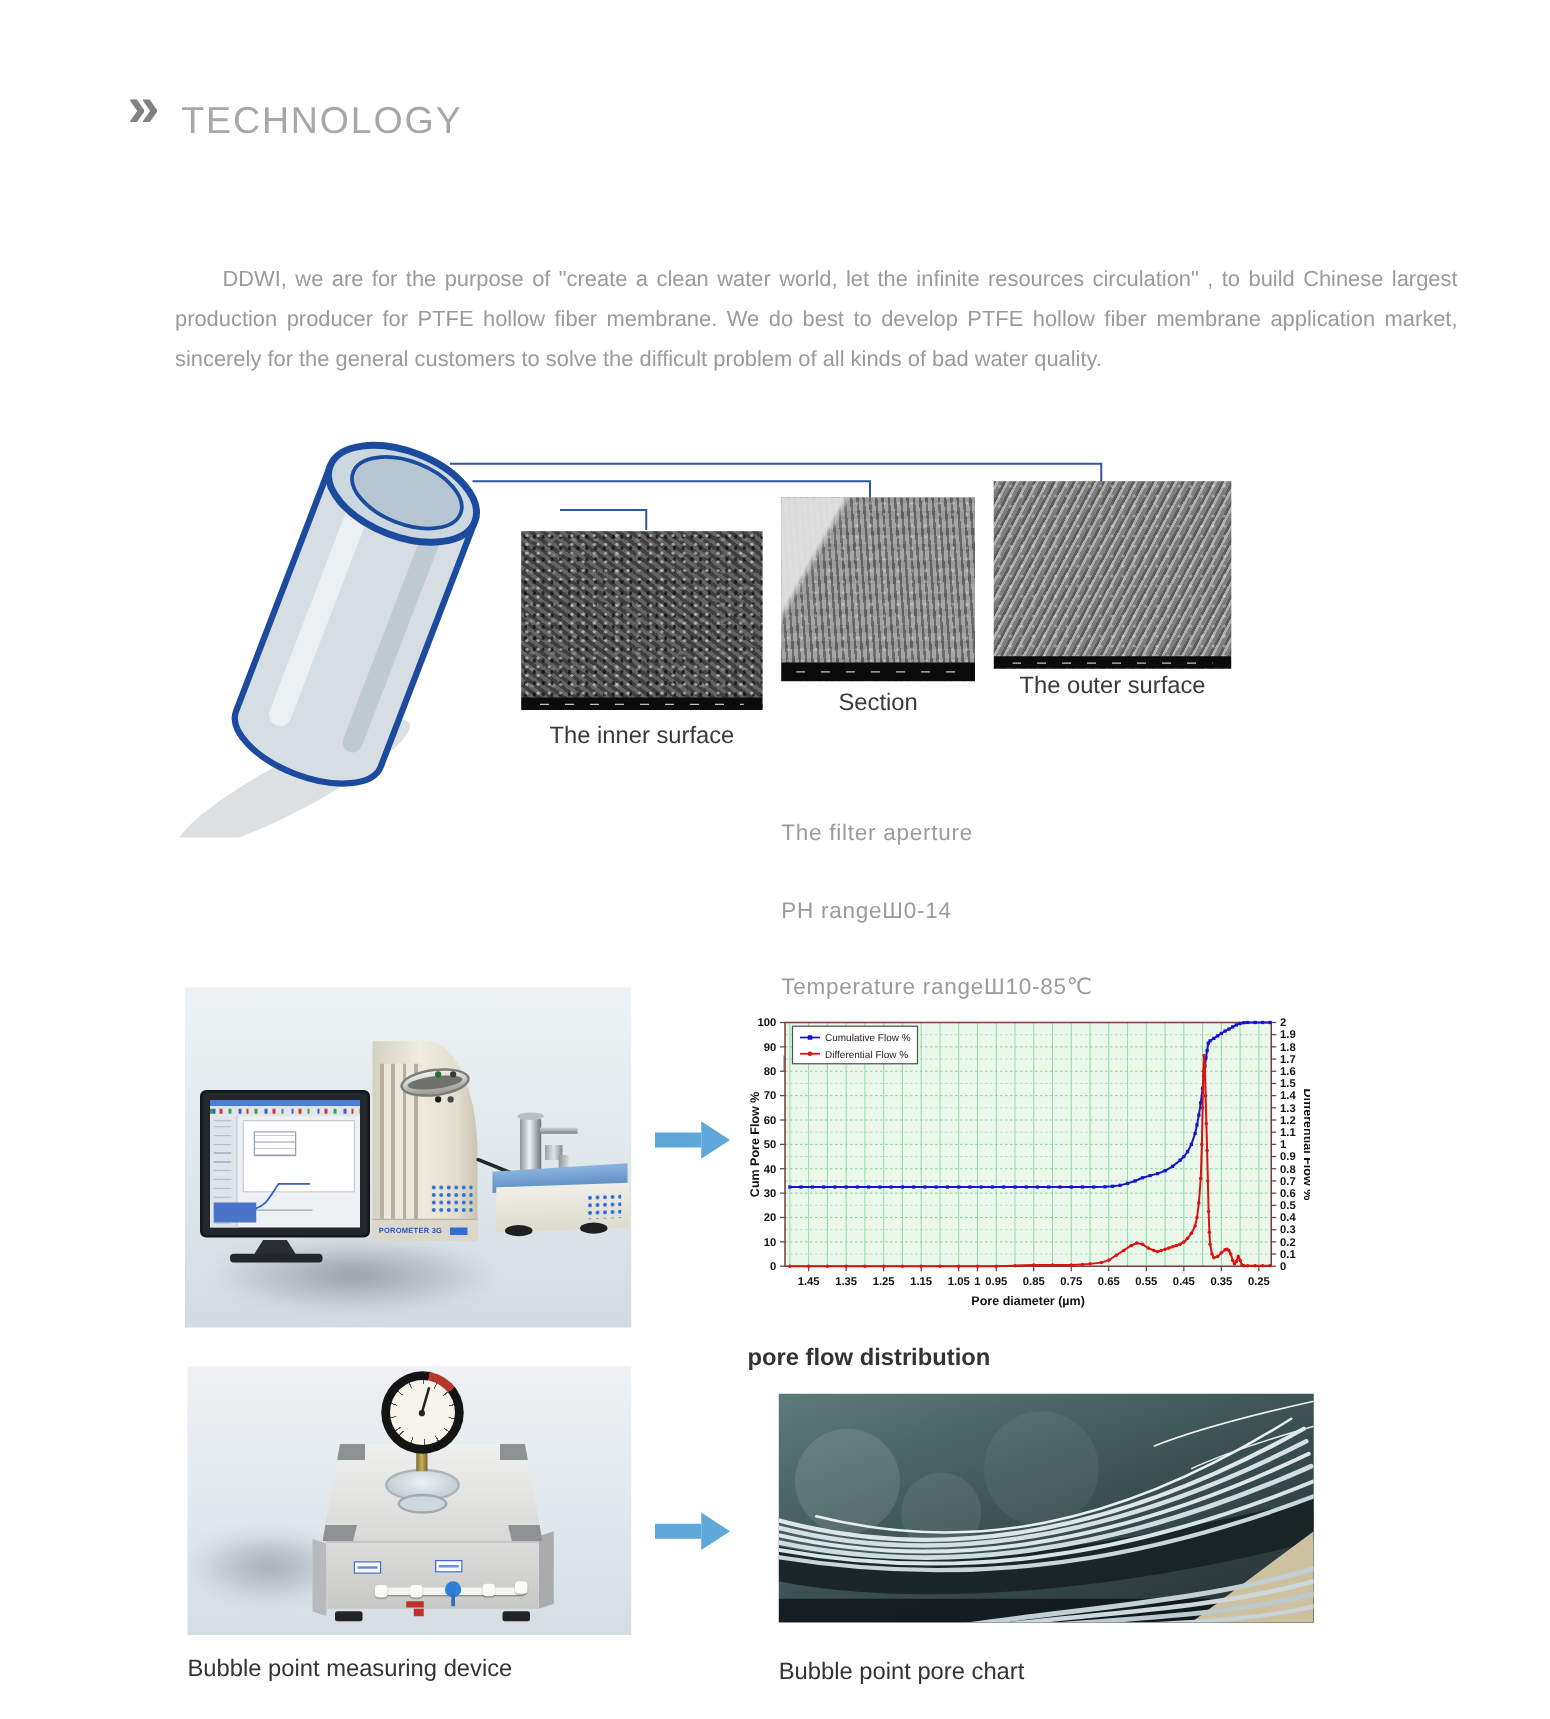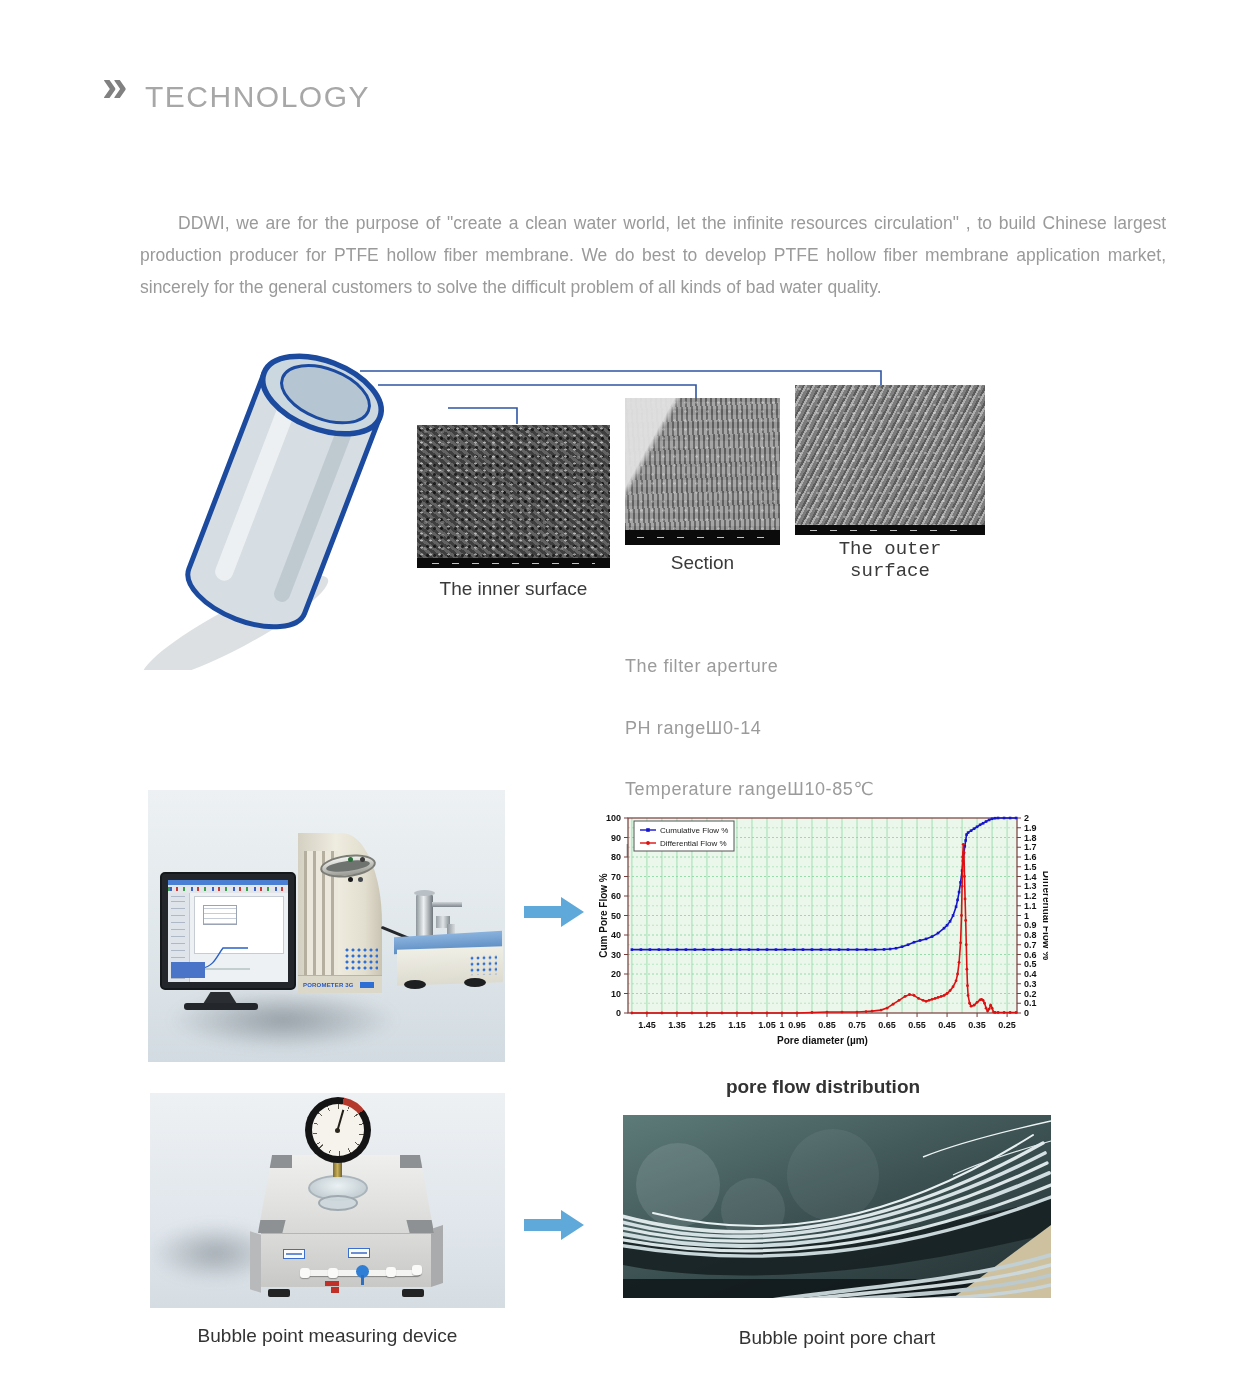--- a/index.html
+++ b/index.html
@@ -40,21 +40,21 @@
     background-size:auto, 11px 9px, auto, auto; }
   #sem-outer { left:795px; top:385px; width:190px; height:150px; background-color:#969696;
     background-image:
       radial-gradient(rgba(255,255,255,.35) 1px, transparent 1.7px),
       repeating-linear-gradient(118deg, rgba(35,35,35,.5) 0 2px, rgba(205,205,205,.45) 2px 4px, rgba(95,95,95,.45) 4px 7px);
     background-size:9px 8px, auto; }
 
   .cap { position:absolute; color:#3a3a3a; font-size:19px; font-weight:500; text-align:center; }
   #cap-inner   { left:417px; top:578px; width:193px; }
   #cap-section { left:625px; top:552px; width:155px; }
-  #cap-outer   { left:795px; top:538px; width:190px;font-family:Liberation Mono, monospace; }
+  #cap-outer   { left:795px; top:538px; width:190px; }
 
   
   .specs { position:absolute; left:625px; top:615px; color:#9b9b9b; font-size:18px;
            line-height:20.5px; letter-spacing:.6px; white-space:pre; }
 
   
   .photo { position:absolute; overflow:hidden; }
   #photo1 { left:148px; top:790px; width:357px; height:272px;
             background:linear-gradient(180deg,#edf1f3 0%,#e0e7eb 55%,#d2dbe1 100%); }
   #photo2 { left:150px; top:1093px; width:355px; height:215px;
@@ -145,21 +145,21 @@
   
   .arrow { position:absolute; width:60px; height:30px; }
   .arrow .shaft { position:absolute; left:0; top:9px; width:37px; height:12px; background:#5ea9d9; }
   .arrow .head { position:absolute; right:0; top:0; width:0; height:0;
                  border-top:15px solid transparent; border-bottom:15px solid transparent; border-left:23px solid #5ea9d9; }
 
   
   #chart-wrap { position:absolute; left:598px; top:806px; width:450px; height:262px; }
   #chart-svg text { font-family:"Liberation Sans","DejaVu Sans",sans-serif; }
 
-  .fig-cap { position:absolute; color:#333; font-size:19px; font-weight:600; text-align:center; }
+  .fig-cap { position:absolute; color:#333; font-size:19px; font-weight:600; text-align:left; }
   #cap-pore { left:598px; top:1076px; width:450px; }
   #cap-bdev { left:150px; top:1325px; width:355px; font-weight:500; }
   #cap-btest { left:623px; top:1327px; width:428px; font-weight:500; }
 </style>
 </head>
 <body>
 
 <div class="page">
 
   <div class="chevron">»</div>

